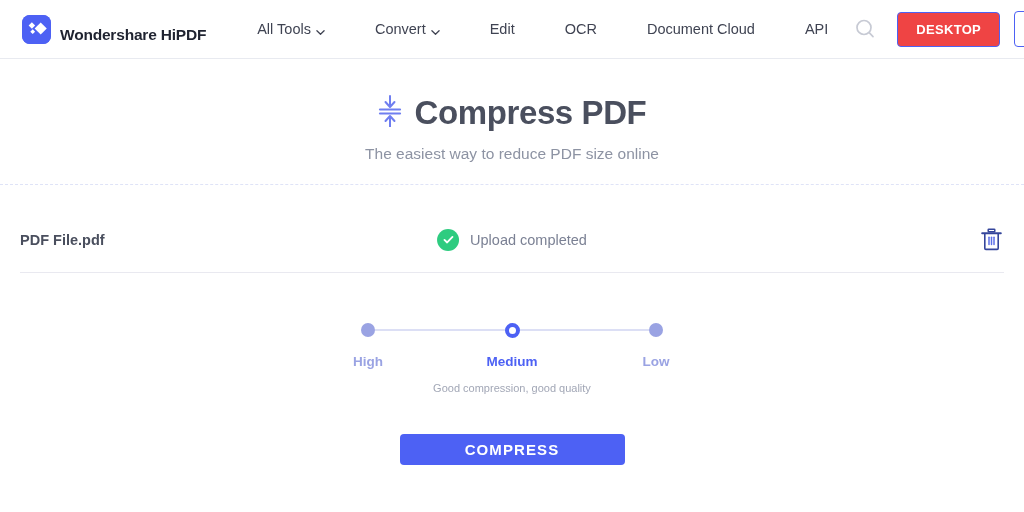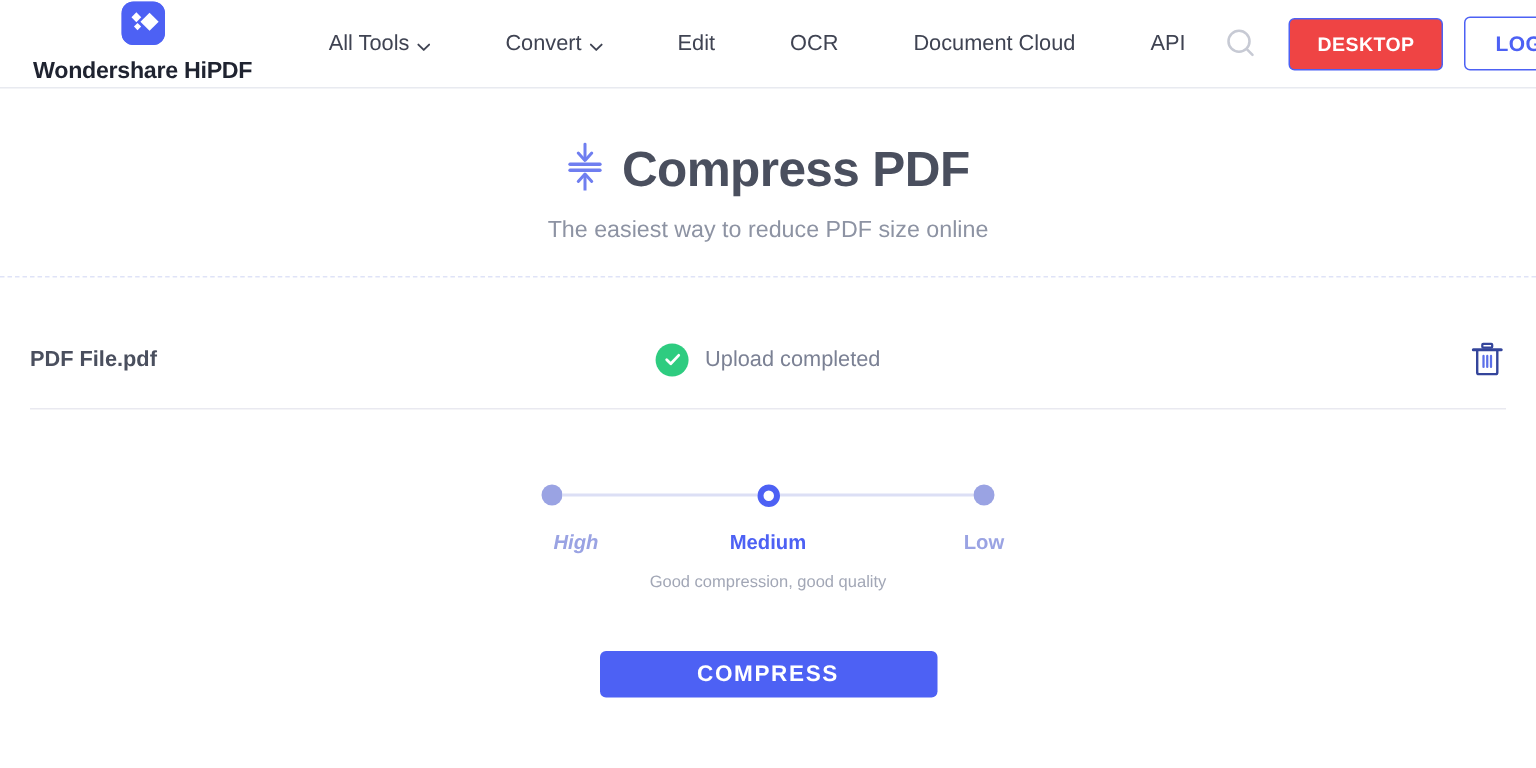--- a/index.html
+++ b/index.html
@@ -24,24 +24,23 @@
     border-bottom: 1px solid #e8eaf0;
     display: flex;
     align-items: center;
     padding: 0 22px 0 22px;
     background: #fff;
     position: relative;
   }
 
   .brand {
     display: flex;
-    align-items: center;
+    align-items: flex-end;
     gap: 9px;
     margin-right: 34px;
-    flex-direction: column;
   }
 
   .brand-logo {
     width: 29px;
     height: 29px;
     border-radius: 8px;
     background: #4d61f4;
     position: relative;
     flex: 0 0 auto;
   }
@@ -266,21 +265,21 @@
     position: absolute;
     font-size: 13.5px;
     font-weight: bold;
     color: #9aa3e3;
     transform: translateX(-50%);
     white-space: nowrap;
     cursor: pointer;
   }
 
   .slider-labels span.active { color: #4d61f4; }
-  .lbl-high   { left: 23px; font-style: italic; }
+  .lbl-high   { left: 7px; }
   .lbl-medium { left: 50%; }
   .lbl-low    { left: 295px; }
 
   .slider-hint {
     margin-top: 8px;
     font-size: 11px;
     color: #a2a7b6;
   }
 
   

